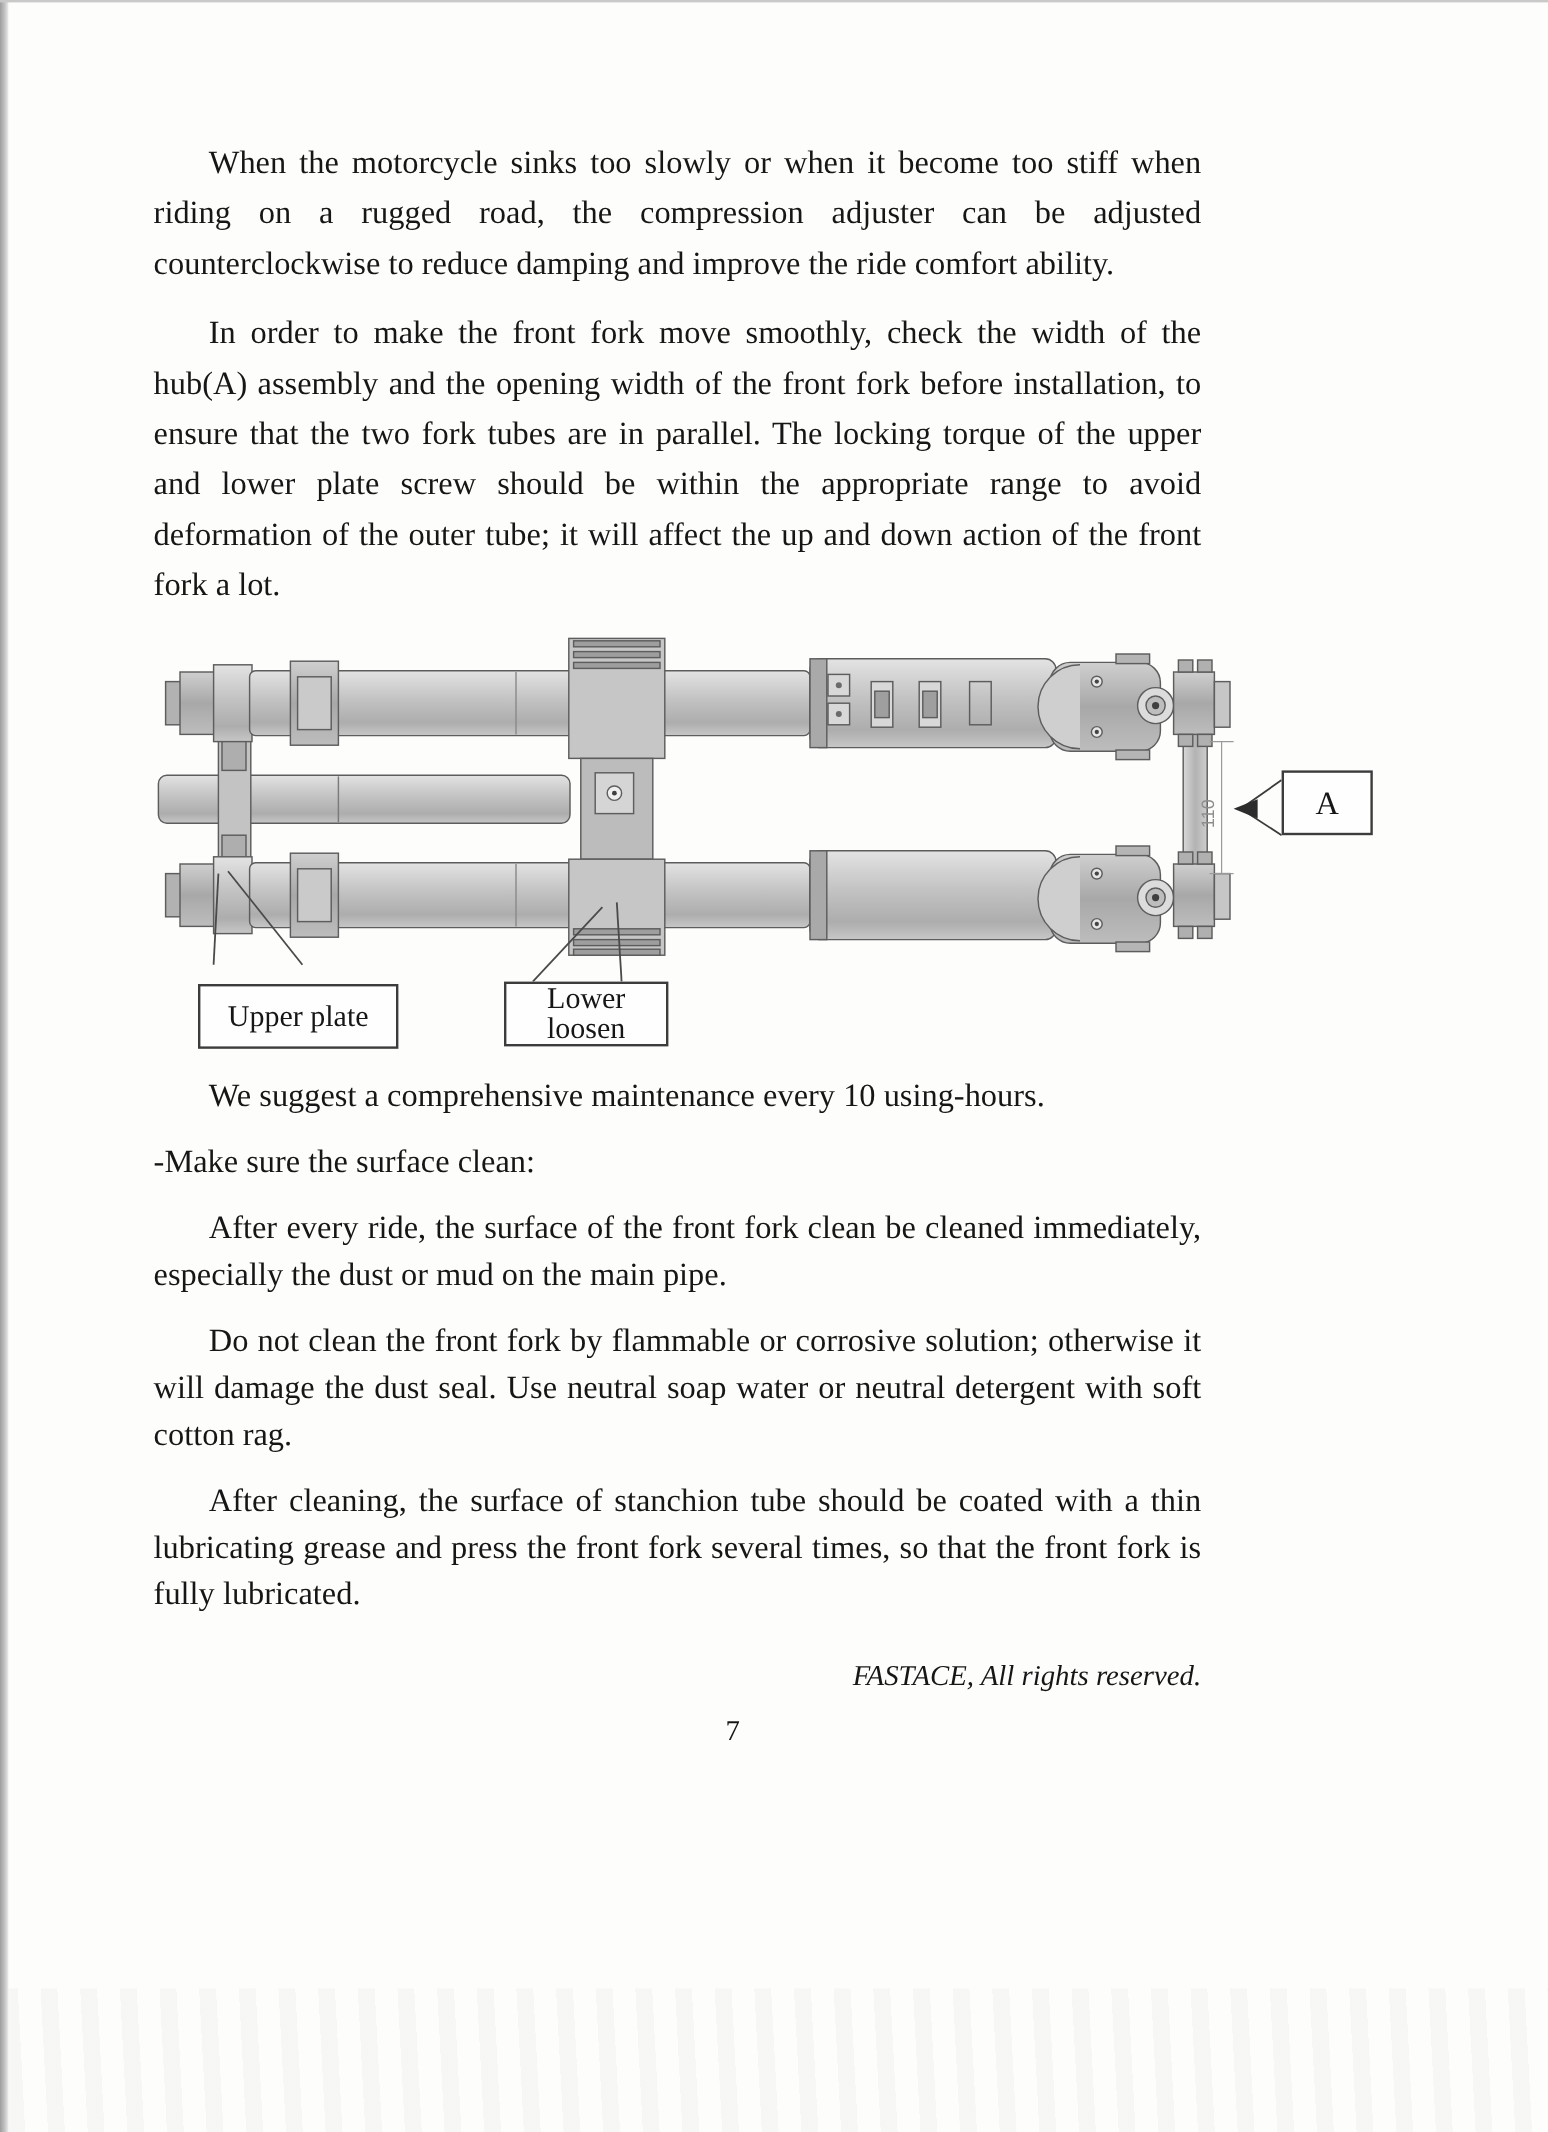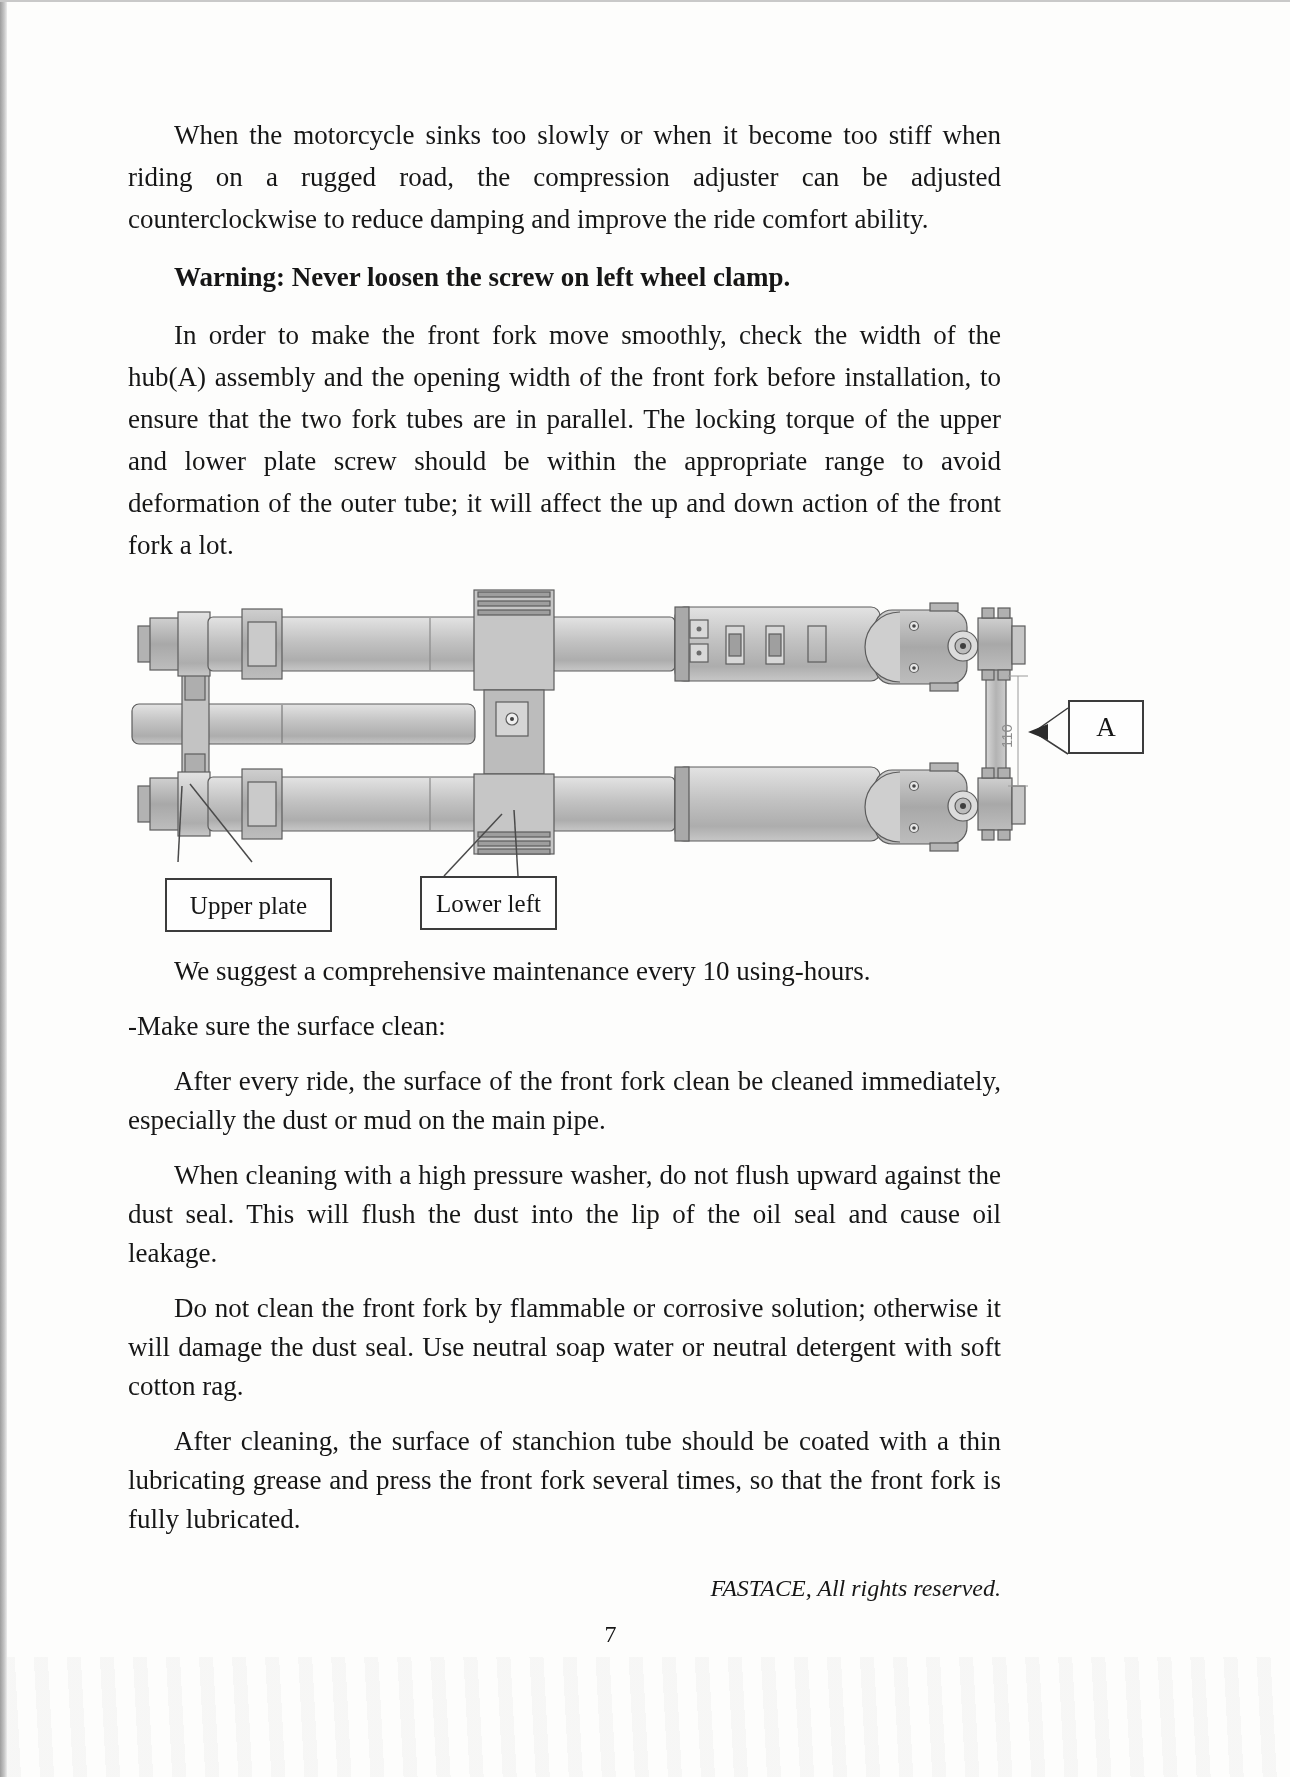--- a/index.html
+++ b/index.html
@@ -72,21 +72,20 @@
 </head>
 <body>
 
 <div class="scan-edge-left"></div>
 <div class="scan-edge-top"></div>
 
 <div class="content">
 
   <p class="para indent">When the motorcycle sinks too slowly or when it become too stiff when riding on a rugged road, the compression adjuster can be adjusted counterclockwise to reduce damping and improve the ride comfort ability.</p>
 
-  <p class="para indent bold single">Warning: Never loosen the screw on left wheel clamp.</p>
 
 
   <p class="para indent">In order to make the front fork move smoothly, check the width of the hub(A) assembly and the opening width of the front fork before installation, to ensure that the two fork tubes are in parallel. The locking torque of the upper and lower plate screw should be within the appropriate range to avoid deformation of the outer tube; it will affect the up and down action of the front fork a lot.</p>
 
 
   <div class="figure">
     <svg class="fig-svg" width="940" height="354" viewBox="0 0 940 354">
       <defs>
         <linearGradient id="tubeV" x1="0" y1="0" x2="0" y2="1">
           <stop offset="0" stop-color="#e3e3e3"></stop>
@@ -229,29 +228,28 @@
         <line x1="48" y1="280" x2="52" y2="204"></line>
         <line x1="122" y1="280" x2="60" y2="202"></line>
       </g>
       <g stroke="#4a4a4a" stroke-width="1.5">
         <line x1="314" y1="294" x2="372" y2="232"></line>
         <line x1="388" y1="294" x2="384" y2="228"></line>
       </g>
     </svg>
 
     <div class="fig-label lbl-upper">Upper plate</div>
-    <div class="fig-label lbl-lower">Lower left</div>
+    <div class="fig-label lbl-lower">Lower loosen</div>
     <div class="fig-label lbl-a">A</div>
   </div>
 
 
   <p class="para indent tight single">We suggest a comprehensive maintenance every 10 using-hours.</p>
   <p class="para tight single">-Make sure the surface clean:</p>
   <p class="para indent tight">After every ride, the surface of the front fork clean be cleaned immediately, especially the dust or mud on the main pipe.</p>
-  <p class="para indent tight">When cleaning with a high pressure washer, do not flush upward against the dust seal. This will flush the dust into the lip of the oil seal and cause oil leakage.</p>
   <p class="para indent tight">Do not clean the front fork by flammable or corrosive solution; otherwise it will damage the dust seal. Use neutral soap water or neutral detergent with soft cotton rag.</p>
   <p class="para indent tight">After cleaning, the surface of stanchion tube should be coated with a thin lubricating grease and press the front fork several times, so that the front fork is fully lubricated.</p>
 
   <p class="para footer-rights">FASTACE, All rights reserved.</p>
   <p class="para footer-page">7</p>
 </div>
 
 <div class="scan-noise-bottom"></div>
 
 </body></html>

